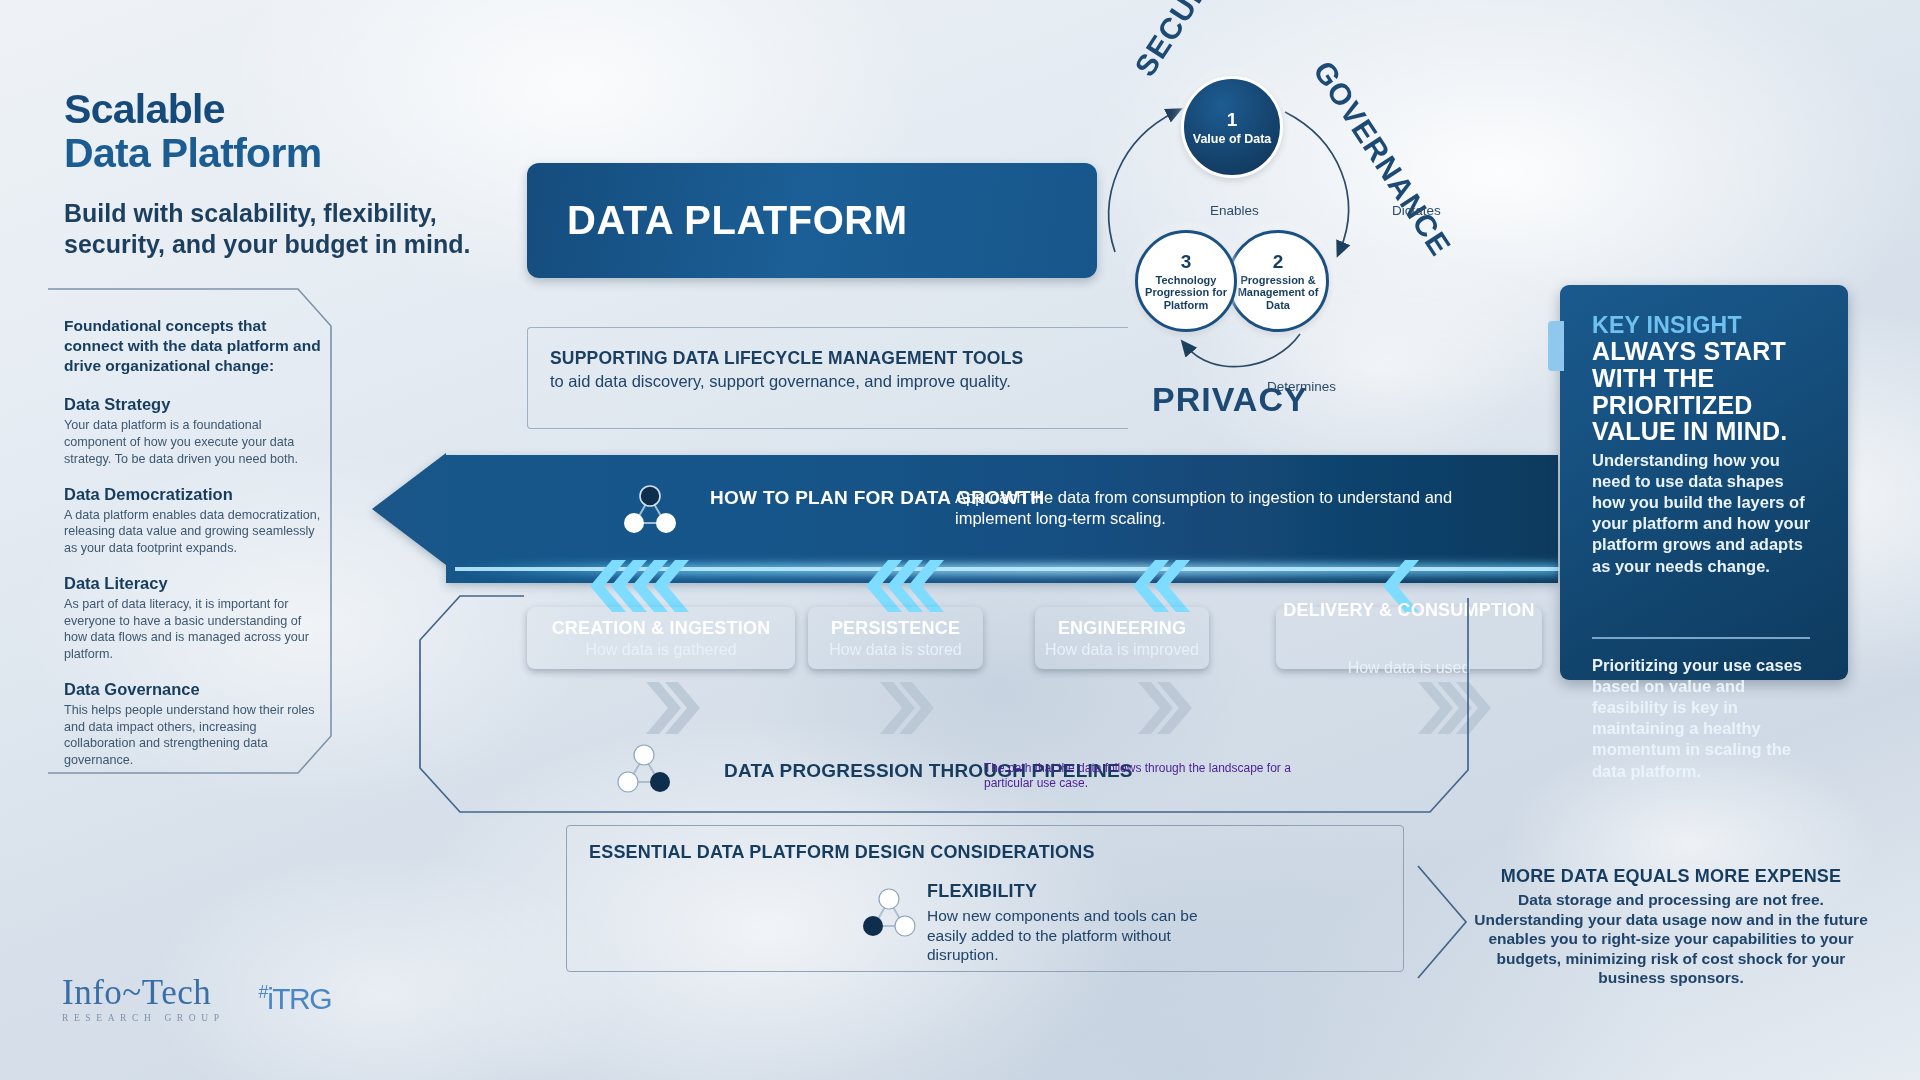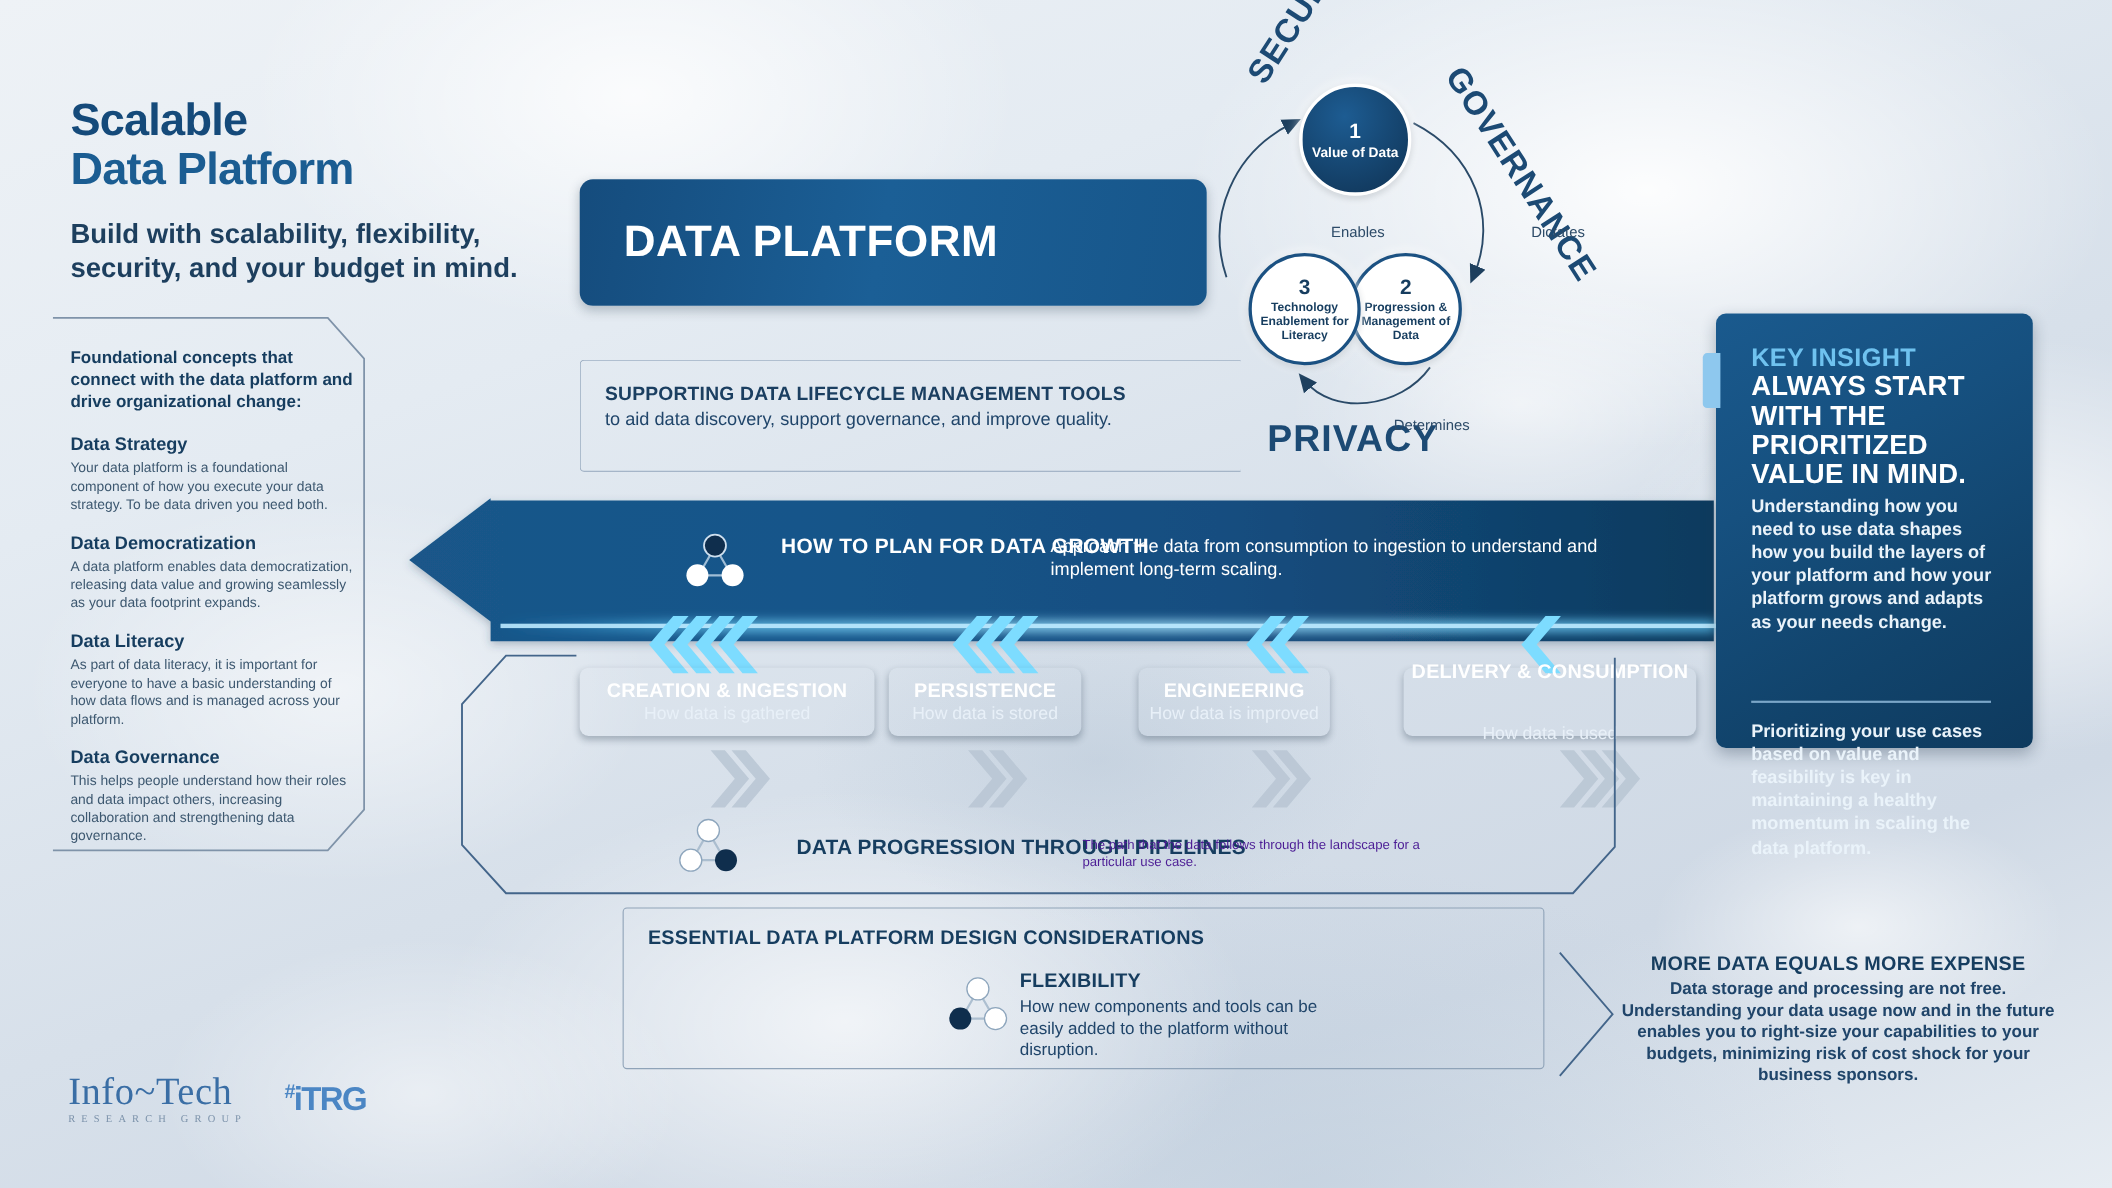--- a/index.html
+++ b/index.html
@@ -41,21 +41,21 @@
   .concepts{position:absolute;left:16px;top:30px;width:262px;}
   .concepts .lead{font-size:15.5px;font-weight:bold;color:#163d5f;line-height:1.28;margin-bottom:20px;}
   .cblock{margin-bottom:17px;}
   .cblock h3{margin:0 0 3px 0;font-size:16.5px;font-weight:bold;color:#163d5f;}
   .cblock p{margin:0;font-size:12.6px;line-height:1.33;color:#3d5870;}
 
   .logos{position:absolute;left:62px;top:975px;display:flex;align-items:center;gap:34px;}
   .logo-it{line-height:1;}
   .logo-it .w1{font-family:"Liberation Serif", serif;font-size:35px;color:#3a6ea5;letter-spacing:.5px;}
   .logo-it .w2{font-family:"Liberation Serif", serif;font-size:9.5px;color:#7d93ab;letter-spacing:5.6px;margin-top:4px;}
-  .logo-itrg{font-size:30px;font-weight:bold;color:#4b86c4;letter-spacing:-1.5px;}
+  .logo-itrg{font-size:30px;font-weight:normal;color:#4b86c4;letter-spacing:-1.5px;}
   .logo-itrg .hash{font-size:18px;vertical-align:super;}
 
   
   .dp-banner{position:absolute;left:527px;top:163px;width:570px;height:115px;border-radius:12px;
     background:linear-gradient(100deg,#154c7d 0%,#1b5f96 48%,#17568a 100%);
     box-shadow:0 4px 10px rgba(40,60,80,.28);
     display:flex;align-items:center;}
   .dp-banner span{margin-left:40px;color:#fff;font-size:40px;font-weight:bold;letter-spacing:.5px;}
 
   
@@ -216,21 +216,21 @@
   <div class="node node1">
     <div class="num">1</div>
     <div class="lbl">Value of Data</div>
   </div>
   <div class="node node2">
     <div class="num">2</div>
     <div class="lbl">Progression &amp; Management of Data</div>
   </div>
   <div class="node node3">
     <div class="num">3</div>
-    <div class="lbl">Technology Enablement for Literacy</div>
+    <div class="lbl">Technology Progression for Platform</div>
   </div>
 
   <div class="arr-lbl" style="left:1210px;top:203px;">Enables</div>
   <div class="arr-lbl" style="left:1392px;top:203px;">Dictates</div>
   <div class="arr-lbl" style="left:1267px;top:379px;">Determines</div>
 
   <svg class="svgabs" viewBox="0 0 1920 1080">
     <defs>
       <linearGradient id="bandg" x1="0" y1="0" x2="1" y2="0">
         <stop offset="0%" stop-color="#1a5789"></stop>

